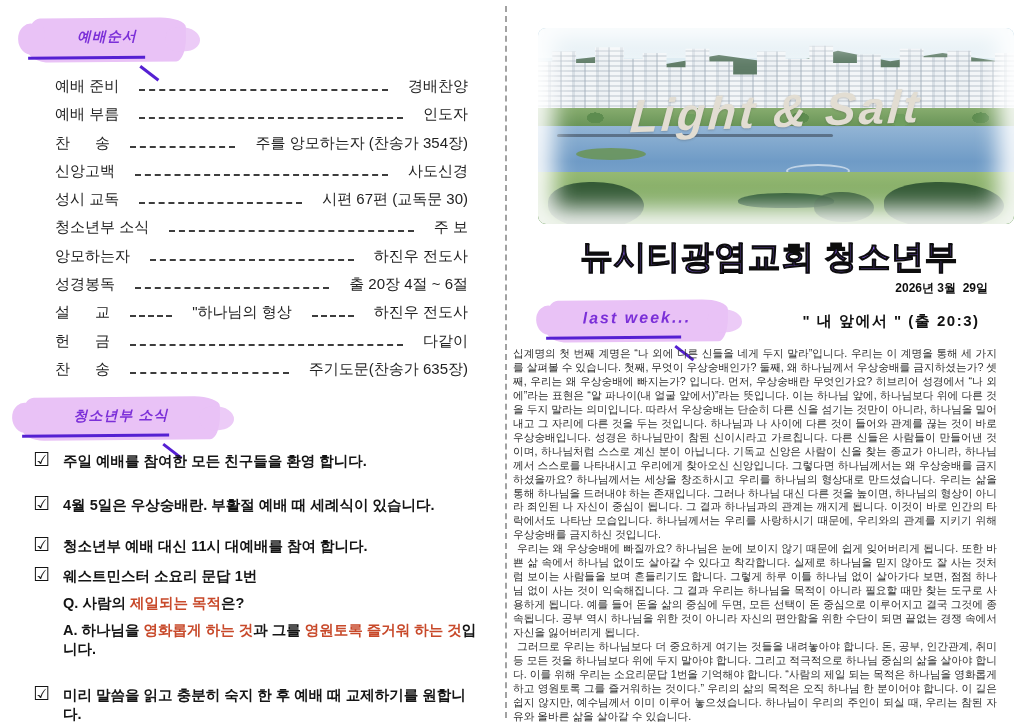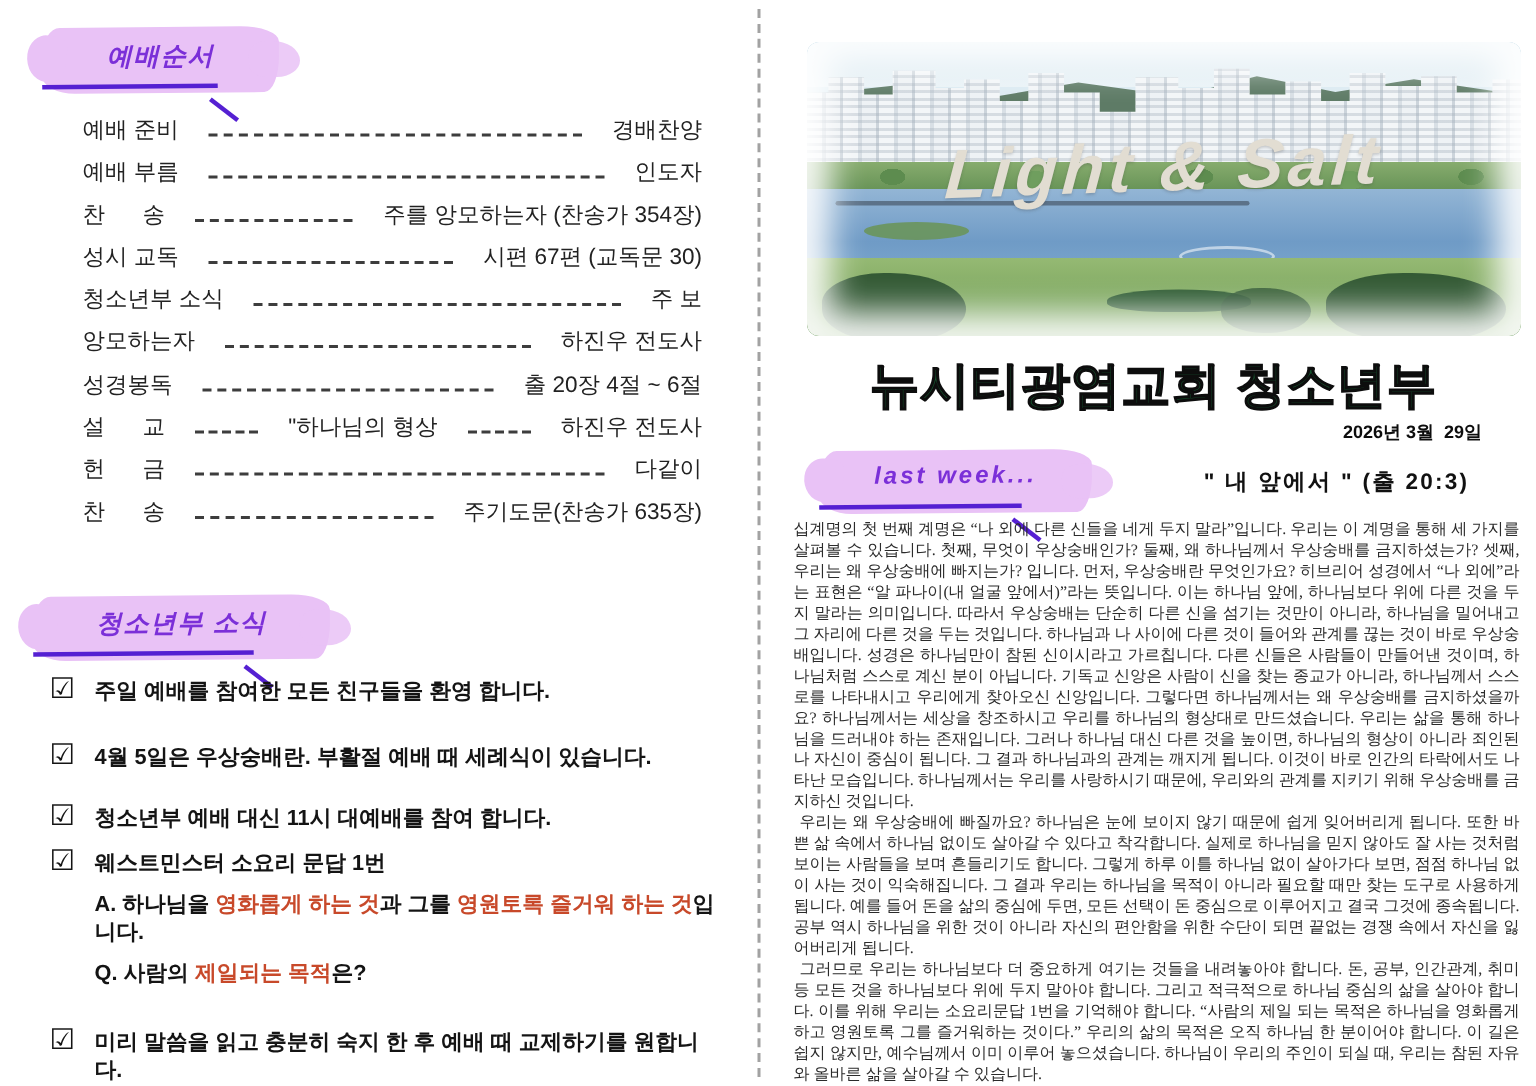--- a/index.html
+++ b/index.html
@@ -10,21 +10,21 @@
   
   #divider { left:505px; top:6px; height:712px; width:0; border-left:2px dashed #a2a2a2; }
 
   
   .badge { --hl:#e9c2f6; background:var(--hl); border-radius:12px 26px 10px 22px / 20px 10px 24px 12px;
     transform:rotate(-0.5deg); display:flex; align-items:center; justify-content:center; }
   .badge::before { content:""; position:absolute; left:-10px; top:5px; width:26px; height:70%;
     background:var(--hl); border-radius:50% 30% 40% 60%; transform:rotate(8deg); }
   .badge::after { content:""; position:absolute; right:-14px; top:10px; width:34px; height:55%;
     background:var(--hl); border-radius:40% 60% 50% 40%; opacity:.85; }
-  .badge-label { font-style:italic; font-weight:700; color:#7b2fd8; font-size:17px; letter-spacing:1px;
+  .badge-label { font-style:italic; font-weight:700; color:#7b2fd8; font-size:14px; letter-spacing:1px;
     position:relative; z-index:2; padding-bottom:6px; white-space:pre; }
   .badge-underline { position:absolute; left:0; bottom:3px; height:3px; width:74%; background:#5520d2; z-index:2; }
   .badge-arrow { position:absolute; bottom:-6px; left:71%; width:23px; height:3px; background:#5520d2;
     transform:rotate(38deg); transform-origin:left center; z-index:2; }
 
   #left-badge-worship { left:28px; top:18px; width:158px; height:44px; }
   #left-badge-news    { left:22px; top:397px; width:198px; height:43px; }
   #last-week-badge    { left:546px; top:300px; width:182px; height:42px; }
   #last-week-badge .badge-label { font-size:16px; letter-spacing:2px; }
 
@@ -77,27 +77,27 @@
   .tree.t-left { left:2%; } .tree.t-right { right:2%; width:120px; }
   .tree.t-mid { left:58%; width:60px; height:30px; bottom:2px; opacity:.8; }
   #photo-caption { position:absolute; left:0; right:0; top:56px; text-align:center; z-index:5;
     font-size:46px; font-weight:700; font-style:italic; color:#e2ddd2; letter-spacing:3px;
     transform:rotate(-2deg) skewX(-6deg); text-shadow:0 1px 2px rgba(60,60,60,.25); }
   .vignette { position:absolute; inset:0; z-index:6; border-radius:8px;
     box-shadow:inset 0 0 22px 16px rgba(255,255,255,.92); }
 
   
   #church-title { left:540px; top:235px; width:458px; text-align:center; font-size:33px; font-weight:900;
-    letter-spacing:.5px; color:#14532d; -webkit-text-stroke:1px #0d0d0d; white-space:pre; }
+    letter-spacing:.5px; color:#8b5cf6; -webkit-text-stroke:1px #0d0d0d; white-space:pre; }
   #date-line { left:540px; top:280px; width:448px; text-align:right; font-size:12px; font-weight:800;
     color:#0d0d0d; white-space:pre; }
   #verse-line { left:762px; top:312px; width:258px; text-align:center; font-size:15px; font-weight:700;
     letter-spacing:1.5px; color:#111; white-space:pre; }
-  #sermon { left:529px; top:347px; width:484px; font-size:10.7px; line-height:13.95px; text-align:justify;
-    color:#2b2b2b;font-family:Liberation Serif, serif; }
+  #sermon { left:513px; top:347px; width:484px; font-size:10.7px; line-height:13.95px; text-align:justify;
+    color:#2b2b2b; }
   #sermon p { margin:0; }
   #sermon p:nth-child(n+2) { text-indent:4px; }
 </style>
 </head>
 <body>
 
 <div id="divider" class="abs"></div>
 
 <div id="left-badge-worship" class="abs badge">
   <span class="badge-label">예배순서</span>
@@ -115,20 +115,25 @@
       <span class="worship-label">예배 부름</span>
       <span class="worship-dash"></span>
       <span class="worship-value">인도자</span>
     </div>
     <div class="worship-row">
       <span class="worship-label">찬      송</span>
       <span class="worship-dash"></span>
       <span class="worship-value">주를 앙모하는자 (찬송가 354장)</span>
     </div>
     <div class="worship-row">
+      <span class="worship-label">신앙고백</span>
+      <span class="worship-dash"></span>
+      <span class="worship-value">사도신경</span>
+    </div>
+    <div class="worship-row">
       <span class="worship-label">성시 교독</span>
       <span class="worship-dash"></span>
       <span class="worship-value">시편 67편 (교독문 30)</span>
     </div>
     <div class="worship-row">
       <span class="worship-label">청소년부 소식</span>
       <span class="worship-dash"></span>
       <span class="worship-value">주 보</span>
     </div>
     <div class="worship-row">
@@ -182,22 +187,22 @@
     <div class="news-item news-item-3">
       <span class="check">☑</span>
       <div class="news-content">
         <div class="news-main">청소년부 예배 대신 11시 대예배를 참여 합니다.</div>
       </div>
     </div>
     <div class="news-item news-item-4">
       <span class="check">☑</span>
       <div class="news-content">
         <div class="news-main">웨스트민스터 소요리 문답 1번</div>
+        <div class="news-sub"><span>Q. 사람의 </span><span class="seg-red">제일되는 목적</span><span>은?</span></div>
         <div class="news-sub"><span>A. 하나님을 </span><span class="seg-red">영화롭게 하는 것</span><span>과 그를 </span><span class="seg-red">영원토록 즐거워 하는 것</span><span>입니다.</span></div>
-        <div class="news-sub"><span>Q. 사람의 </span><span class="seg-red">제일되는 목적</span><span>은?</span></div>
       </div>
     </div>
     <div class="news-item news-item-5">
       <span class="check">☑</span>
       <div class="news-content">
         <div class="news-main">미리 말씀을 읽고 충분히 숙지 한 후 예배 때 교제하기를 원합니다.</div>
       </div>
     </div>
   </div>
 

